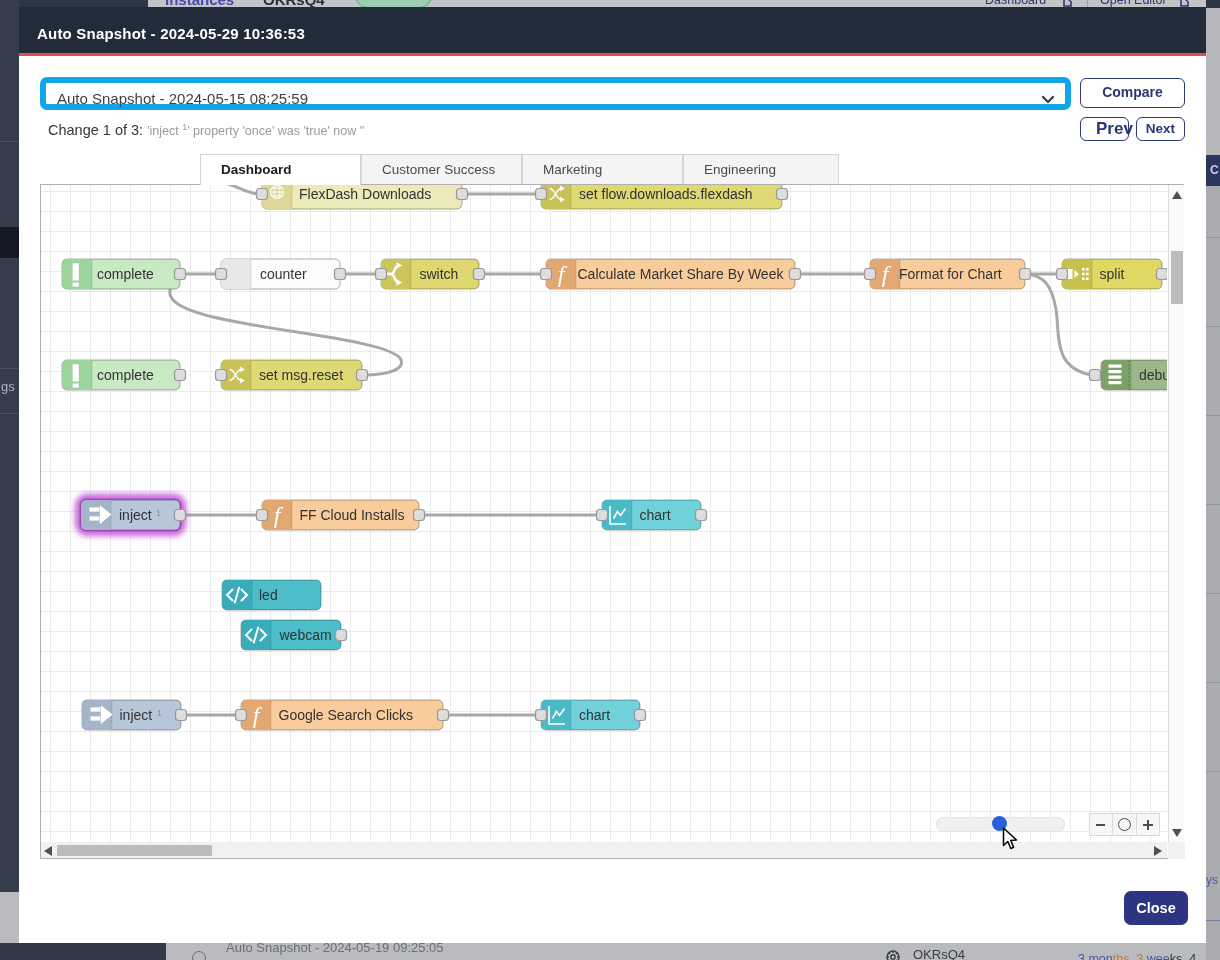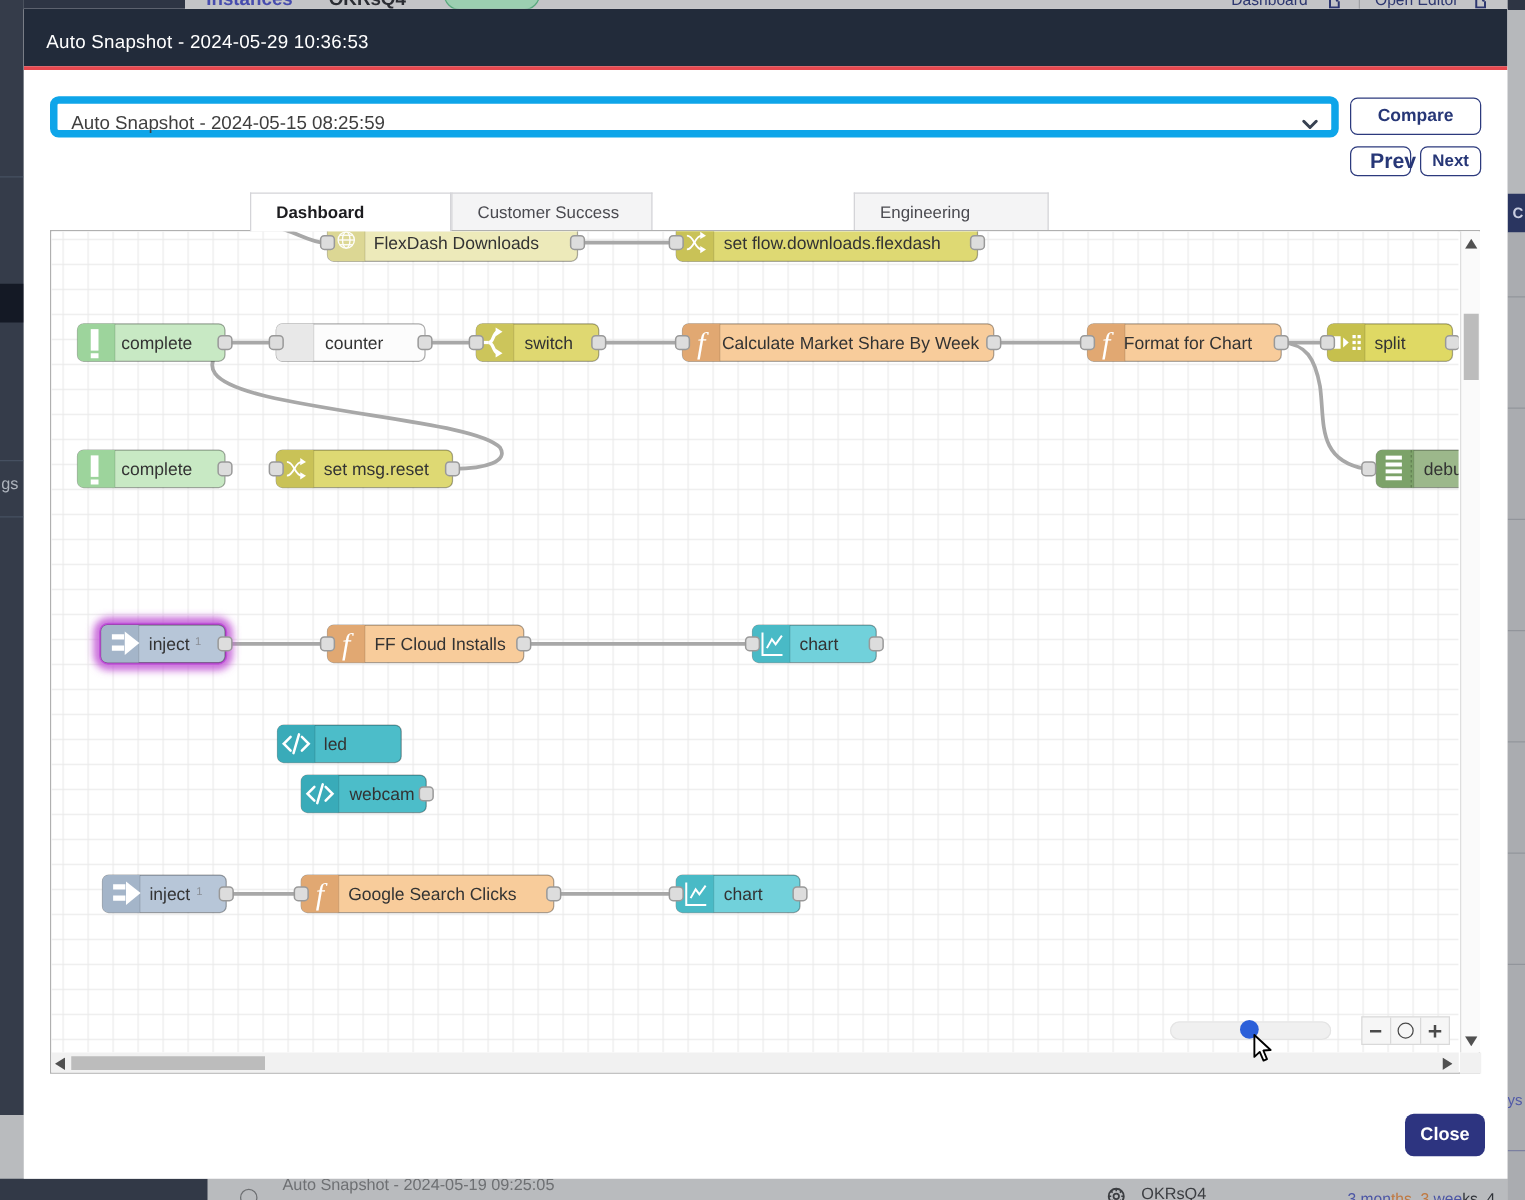--- a/index.html
+++ b/index.html
@@ -12,21 +12,21 @@
 .sbline { position:absolute; left:0; width:19px; height:1px; background:#465061; }
 
 #topstrip { left:148px; top:0; width:1058px; height:8px; background:#c3c4c7; overflow:hidden; }
 #sidebar { left:0; top:0; width:19px; height:892px; background:#353c4a; overflow:hidden; }
 #rightstrip { left:1206px; top:0; width:14px; height:960px; background:#b6b8bb; overflow:hidden; }
 #bottomstrip { left:19px; top:943px; width:1187px; height:17px; background:#b9bbbe; overflow:hidden; }
 #botleft { left:0; top:943px; width:166px; height:17px; background:#323947; }
 
 #modal { left:19px; top:7px; width:1187px; height:936px; background:#ffffff; overflow:hidden; }
 #mhead { left:0; top:0; width:1187px; height:46px; background:#222b3a; }
-#mhead .t { position:absolute; left:18px; top:18px; color:#fff; font-size:15px; font-weight:normal; letter-spacing:.2px;}
+#mhead .t { position:absolute; left:18px; top:18px; color:#fff; font-size:15px; font-weight:bold; letter-spacing:.2px;}
 #redline { left:0; top:46px; width:1187px; height:3px; background:#e8484f; }
 
 #sel { left:21px; top:70px; width:1031px; height:33px; border:6px solid #0ea5e9; border-radius:7px; background:#fff; }
 #sel .t { position:absolute; left:11px; top:7px; font-size:15px; color:#3f3f3f; }
 #sel svg { position:absolute; right:10px; top:9px; }
 #cmp { left:1061px; top:71px; width:105px; height:30px; border:1.5px solid #2c3a7d; border-radius:6px; background:#fff; color:#273777; font-size:14px; font-weight:bold; text-align:center; line-height:27px; }
 
 #chg { left:29px; top:114px; width:900px; height:20px; }
 #chg .a { font-size:14.5px; color:#33363c; }
 #chg .b { font-size:12.5px; color:#9b9b9b; margin-left:4px; } #chg .b sup { font-size:9px; }
@@ -110,25 +110,27 @@
       <div class="t">Auto Snapshot - 2024-05-29 10:36:53</div>
     </div>
   <div class="abs" id="redline"></div>
   <div class="abs" id="sel">
       <div class="t">Auto Snapshot - 2024-05-15 08:25:59</div>
     <svg width="14" height="16" viewBox="0 0 14 16">
         <path d="M2 5 L7 10 L12 5" fill="none" stroke="#374151" stroke-width="2.4" stroke-linecap="round" stroke-linejoin="round"></path>
       </svg>
   </div>
   <div class="abs" id="cmp">Compare</div>
+  <div class="abs" id="chg"><span class="a">Change 1 of 3:</span><span class="b">'inject <sup>1</sup>' property 'once' was 'true' now ''</span></div>
   <div class="abs" id="prev">Prev</div>
   <div class="abs" id="next">Next</div>
   <div class="abs" id="tabs">
     <div class="tab act" style="left:160px; width:161px;">Dashboard</div>
     <div class="tab" style="left:321px; width:161px;">Customer Success</div>
+    <div class="tab" style="left:482px; width:161px;">Marketing</div>
     <div class="tab" style="left:643px; width:156px;">Engineering</div>
   </div>
   <div class="abs" id="cframe"></div>
   <div class="abs" id="csvg"><svg width="1126" height="657" viewBox="0 0 1126 657" font-family="Liberation Sans, sans-serif">
         <g transform="translate(0,2)">
           <defs>
             <pattern id="g" width="20" height="20" patternUnits="userSpaceOnUse" x="9" y="4">
               <path d="M0.5 20 L0.5 0 M0 0.5 L20 0.5" fill="none" stroke="#ebebeb" stroke-width="1"></path>
             </pattern>
           </defs>

